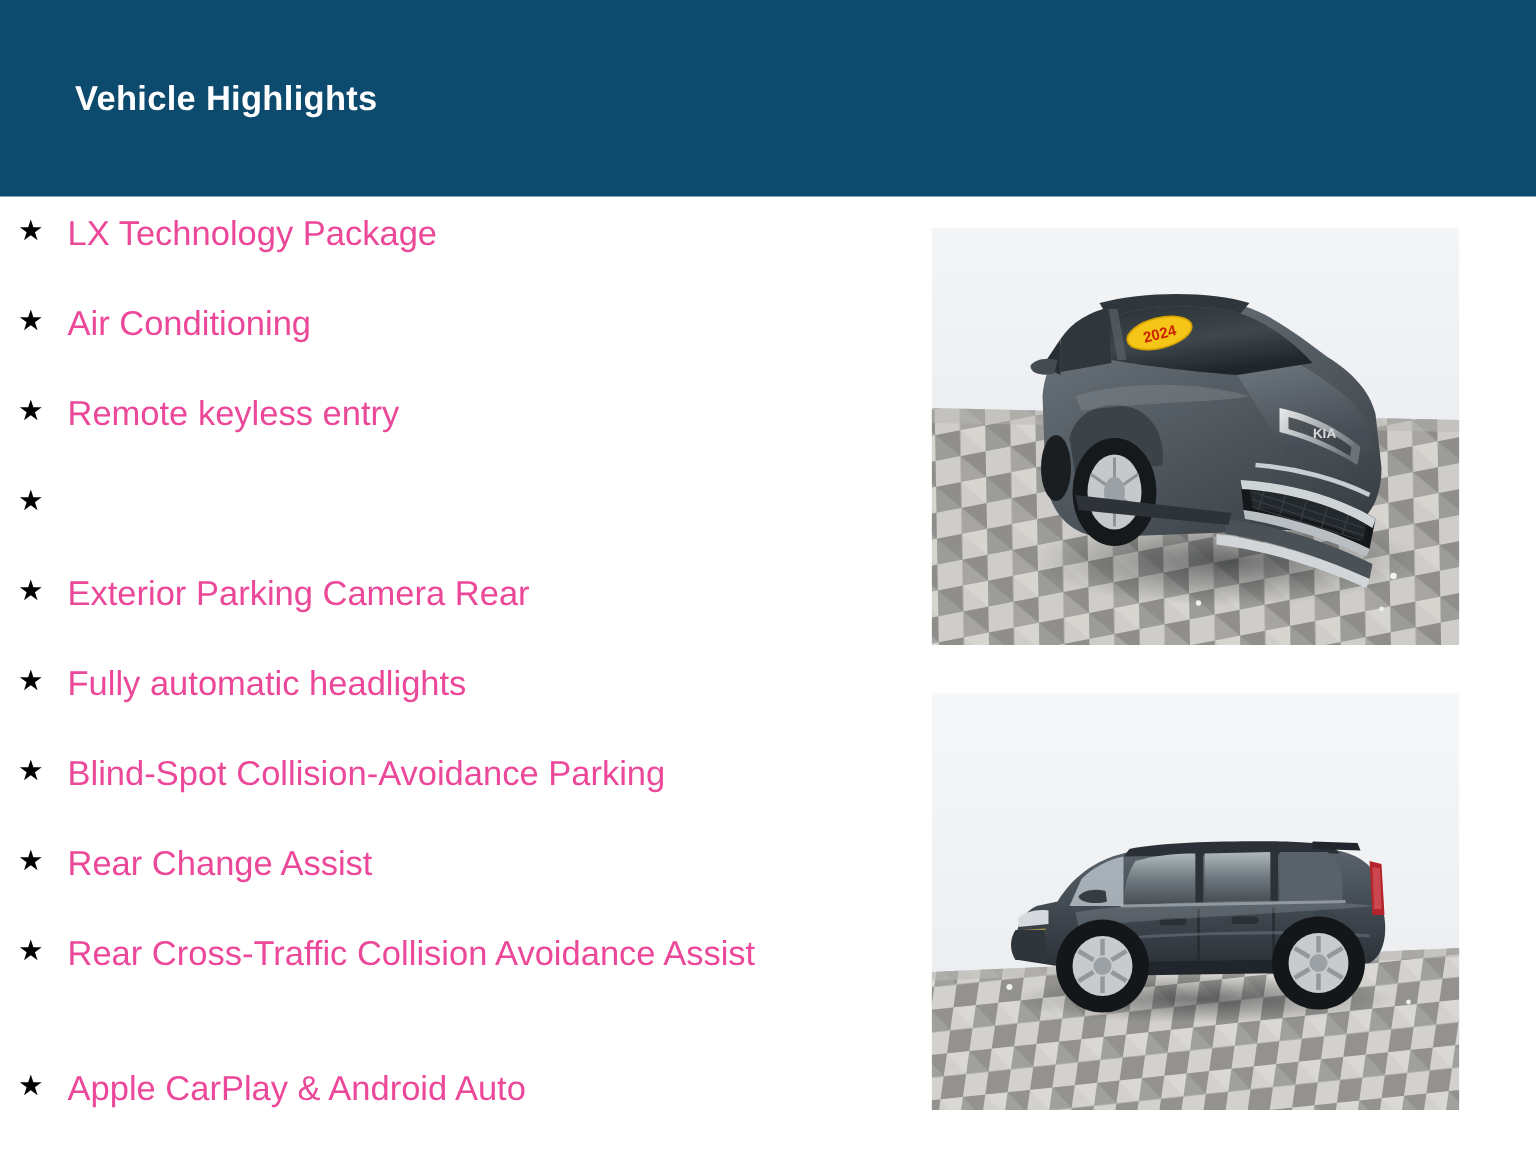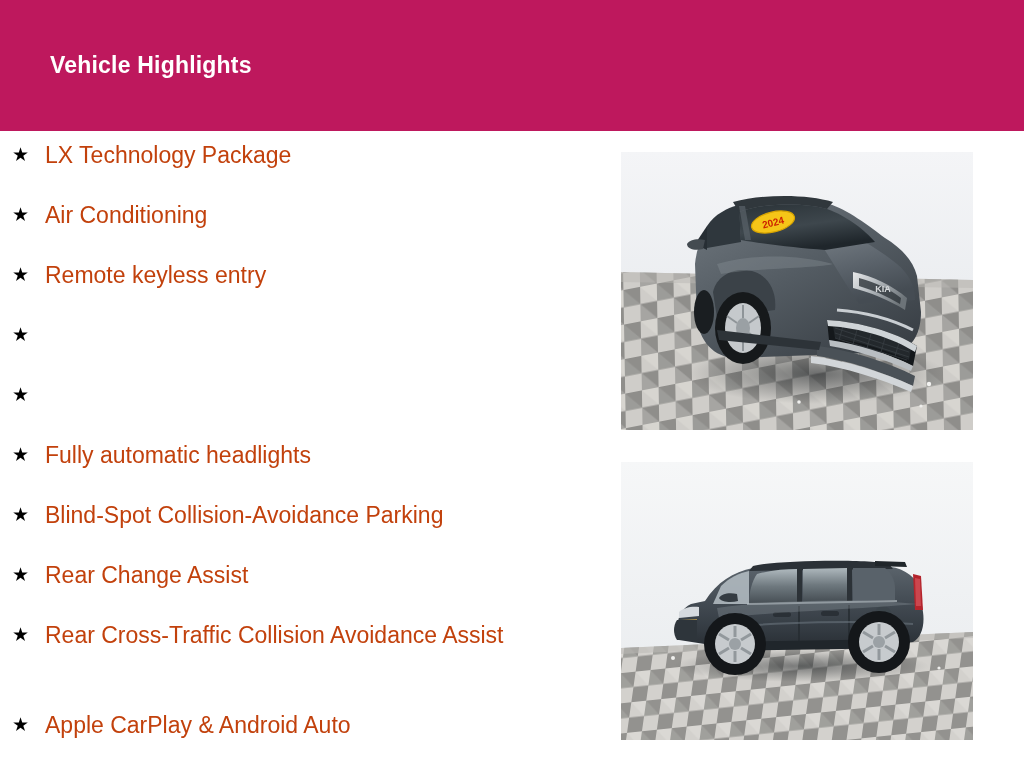--- a/index.html
+++ b/index.html
@@ -18,21 +18,21 @@
     height: 768px;
     background: #ffffff;
   }
 
   
   #header-bar {
     position: absolute;
     left: 0; top: 0;
     width: 1024px;
     height: 131px;
-    background: #be185d;
+    background: #0c4a6e;
   }
   #header-title {
     position: absolute;
     left: 50px;
     top: 51px;
     font-size: 23px;
     font-weight: bold;
     color: #ffffff;
     letter-spacing: 0.2px;
     line-height: 28px;
@@ -58,21 +58,21 @@
     left: 12px;
     top: 14px;
     font-size: 19px;
     line-height: 19px;
     color: #000000;
   }
   .highlight-item .item-label {
     display: block;
     font-size: 23px;
     line-height: 30px;
-    color: #c2410c;
+    color: #ec4899;
     padding-top: 9px;
     max-width: 545px;
   }
 
   
   .photo-frame {
     position: absolute;
     overflow: hidden;
     background: #ffffff;
   }
@@ -105,20 +105,21 @@
       <span class="star-bullet">★</span>
       <span class="item-label">Remote keyless entry</span>
     </div>
 
     <div class="highlight-item">
       <span class="star-bullet">★</span>
     </div>
 
     <div class="highlight-item">
       <span class="star-bullet">★</span>
+      <span class="item-label">Exterior Parking Camera Rear</span>
     </div>
 
     <div class="highlight-item">
       <span class="star-bullet">★</span>
       <span class="item-label">Fully automatic headlights</span>
     </div>
 
     <div class="highlight-item">
       <span class="star-bullet">★</span>
       <span class="item-label">Blind-Spot Collision-Avoidance Parking</span>

